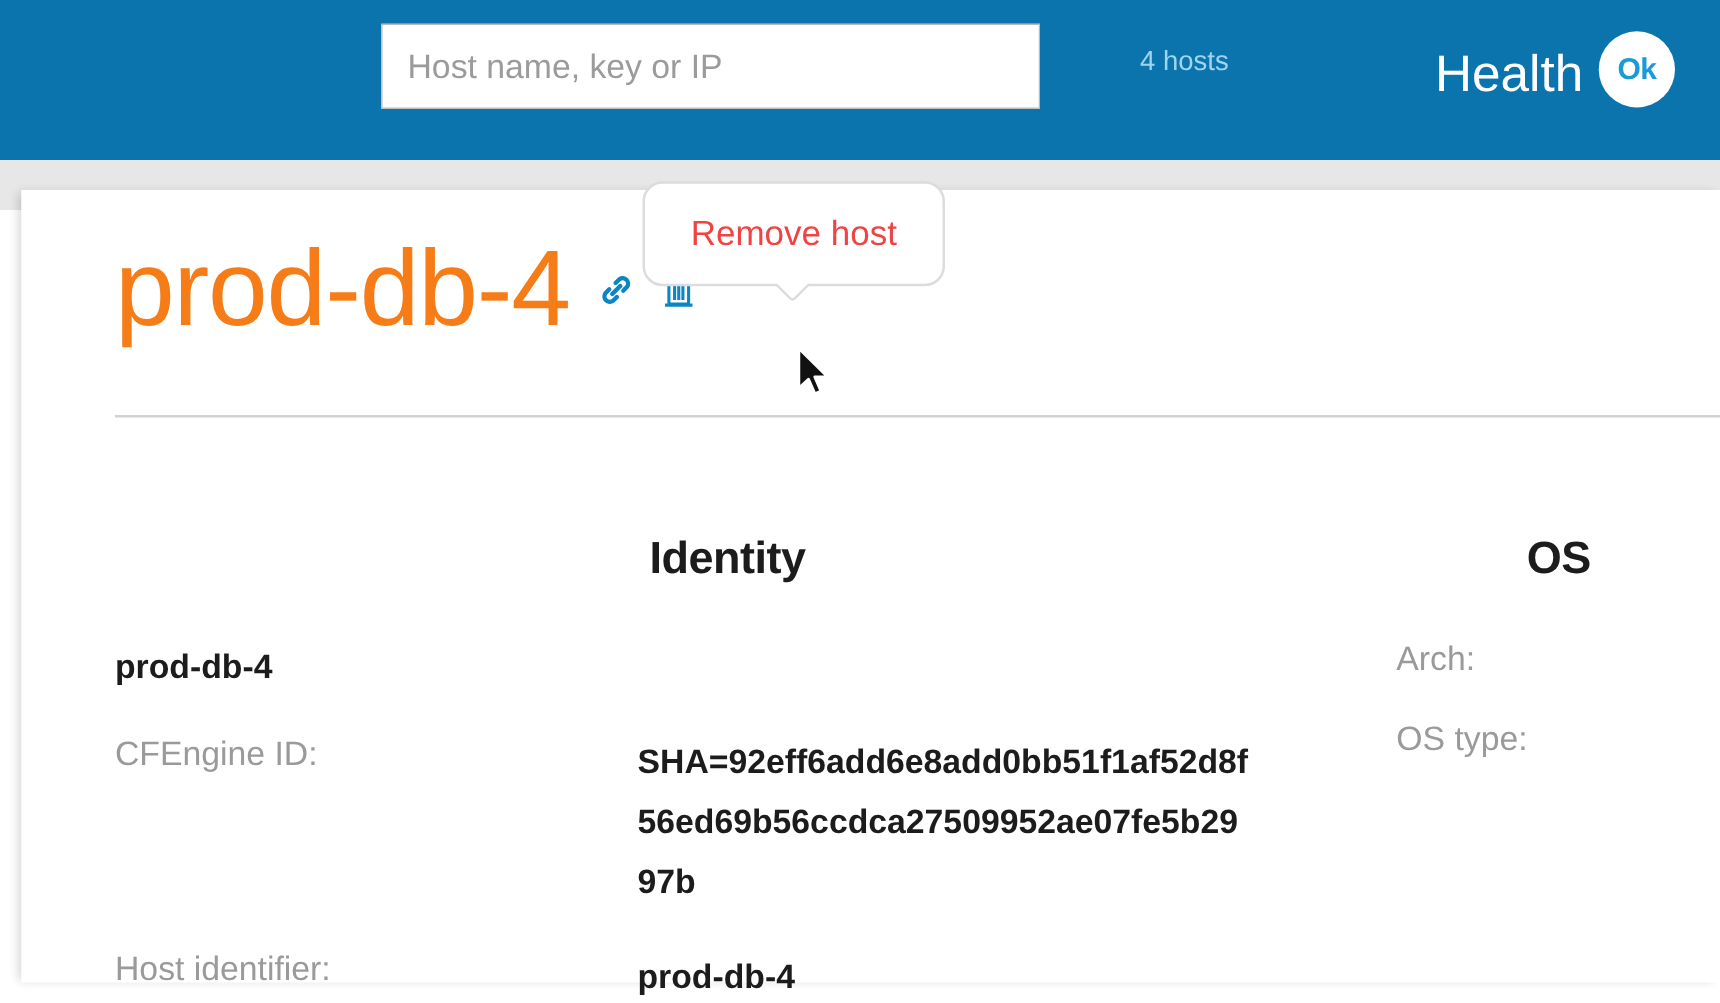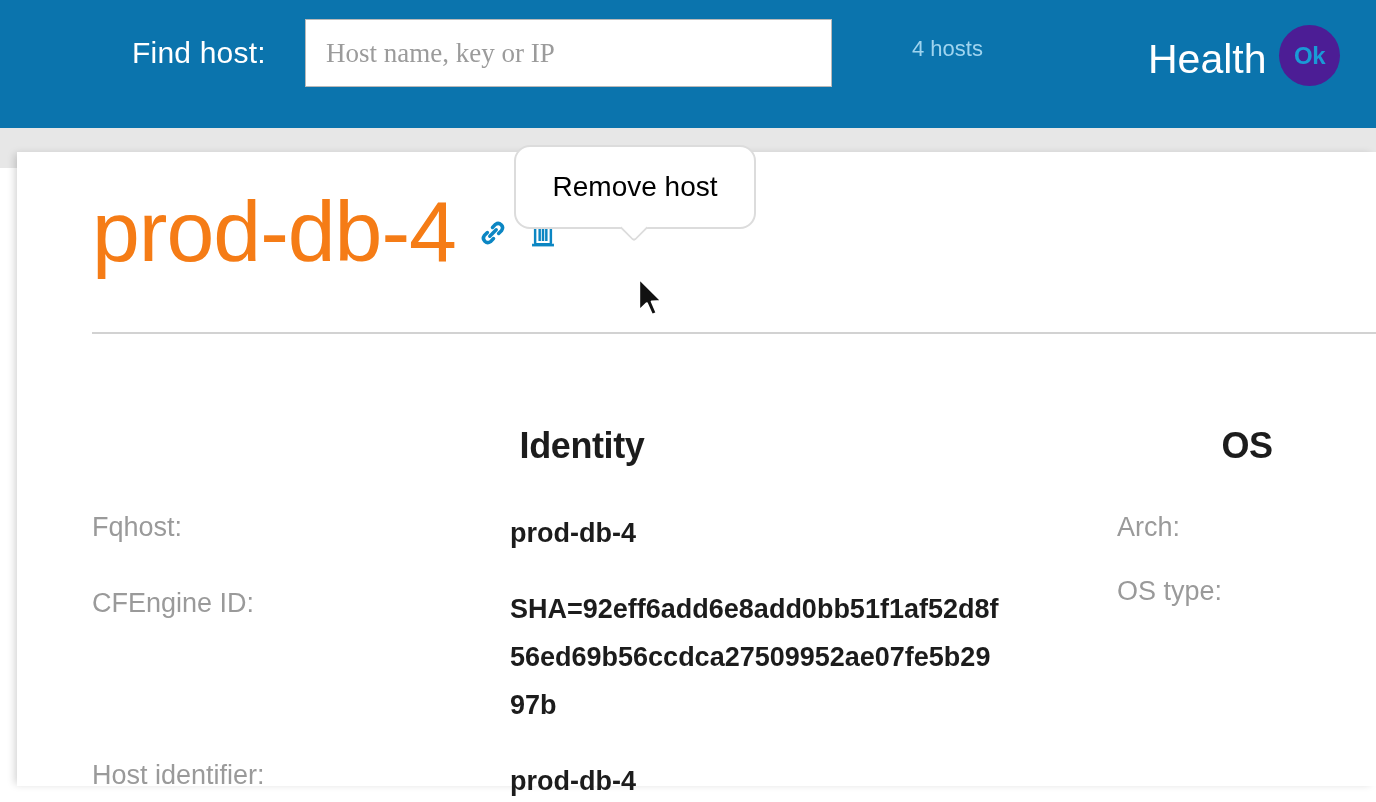--- a/index.html
+++ b/index.html
@@ -39,21 +39,21 @@
     left: 305px;
     top: 19px;
     width: 527px;
     height: 68px;
     background: #ffffff;
     border: 1px solid #b9b9b9;
     border-radius: 0;
     font-size: 27px;
     color: #3a3a3a;
     padding: 0 16px 0 20px;
-    font-family: Liberation Serif, serif;
+    font-family: Liberation Sans, sans-serif;
     outline: none;
   }
   .find-host-input::placeholder {
     color: #9b9b9b;
     opacity: 1;
   }
   .hosts-count {
     position: absolute;
     left: 912px;
     top: 36px;
@@ -70,21 +70,21 @@
     font-weight: 400;
     white-space: nowrap;
   }
   .health-badge {
     position: absolute;
     left: 1279px;
     top: 25px;
     width: 61px;
     height: 61px;
     border-radius: 50%;
-    background: #4c1d95;
+    background: #ffffff;
     display: flex;
     align-items: center;
     justify-content: center;
     font-size: 24px;
     font-weight: 700;
     color: #1a9ad6;
     letter-spacing: -0.5px;
   }
 
   
@@ -197,21 +197,21 @@
     top: 145px;
     width: 242px;
     height: 84px;
     background: #ffffff;
     border: 2px solid #dcdcdc;
     border-radius: 16px;
     display: flex;
     align-items: center;
     justify-content: center;
     font-size: 28px;
-    color: #000000;
+    color: #ef4444;
     z-index: 40;
   }
   .tooltip-arrow {
     position: absolute;
     left: 50%;
     bottom: -11px;
     margin-left: -11px;
     width: 20px;
     height: 20px;
     background: #ffffff;
@@ -227,21 +227,20 @@
     left: 636px;
     top: 277px;
     z-index: 60;
     pointer-events: none;
   }
 </style>
 </head>
 <body>
 
 <div class="topbar">
-  <span class="find-host-label">Find host:</span>
 
   <input class="find-host-input" type="text" value="" placeholder="Host name, key or IP" style="">
 
   <span class="hosts-count">4 hosts</span>
 
   <span class="health-label">Health</span>
 
   <div class="health-badge">
     <span>Ok</span>
   </div>
@@ -280,21 +279,20 @@
       </button>
     </span>
   </div>
 
   <div class="divider"></div>
 
   <div class="section section-identity">
     <div class="section-title">Identity</div>
 
     <div class="kv-row">
-      <span class="kv-label">Fqhost:</span>
       <span class="kv-value">prod-db-4</span>
     </div>
 
     <div class="kv-row">
       <span class="kv-label">CFEngine ID:</span>
       <span class="kv-value">SHA=92eff6add6e8add0bb51f1af52d8f56ed69b56ccdca27509952ae07fe5b2997b</span>
     </div>
 
     <div class="kv-row">
       <span class="kv-label">Host identifier:</span>

